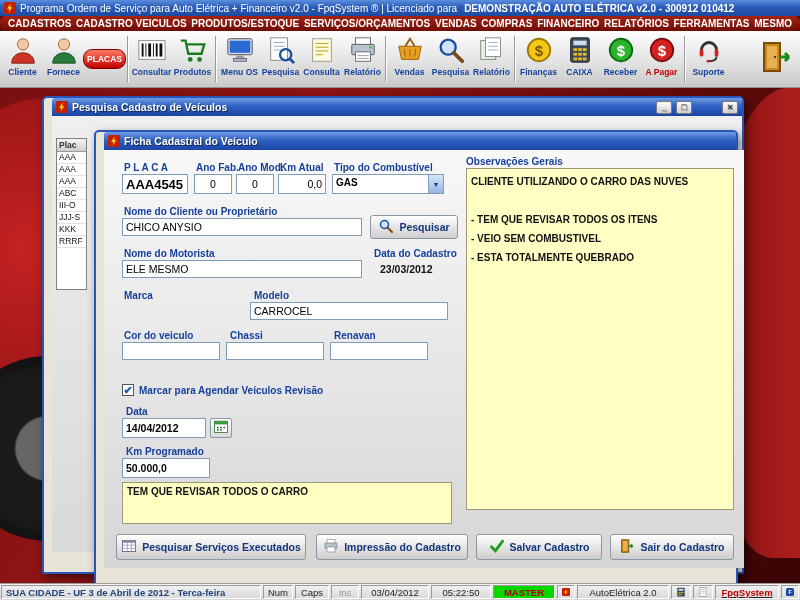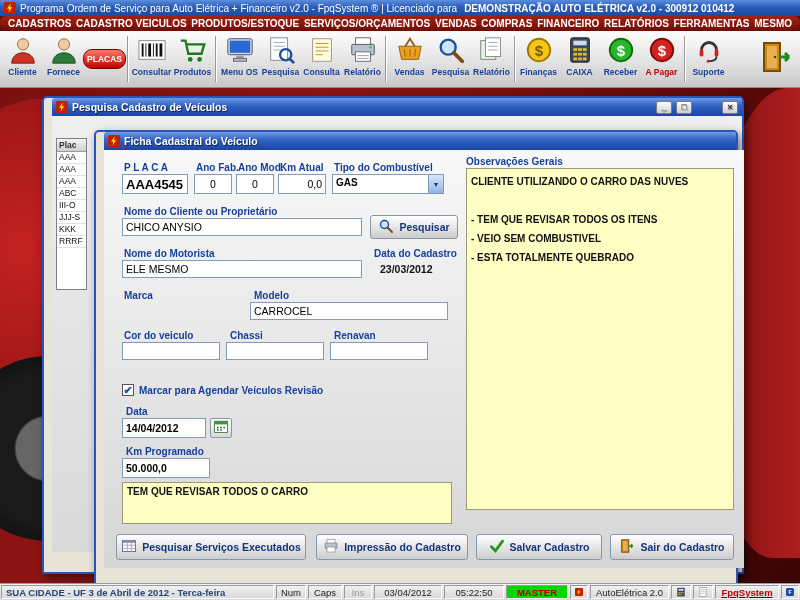--- a/index.html
+++ b/index.html
@@ -509,21 +509,21 @@
     <div class="sseg center dim" style="width:28px;">Ins</div>
     <div class="sseg center" style="width:68px;">03/04/2012</div>
     <div class="sseg center" style="width:60px;">05:22:50</div>
     <div class="sseg master" style="width:62px;">MASTER</div>
     <div class="sseg center" style="width:18px;">
         <svg viewBox="0 0 16 16">
           <rect width="16" height="16" rx="2" fill="#c22000"></rect>
           <path d="M9 2L4 9h3l-1 5 5-7H8z" fill="#ffe000"></path>
         </svg>
       </div>
-    <div class="sseg center" style="width:79px;">AutoElétrica 2.0</div>
+    <div class="sseg center" style="width:92px;">AutoElétrica 2.0</div>
     <div class="sseg center" style="width:20px;">
         <svg viewBox="0 0 16 16">
           <rect x="2" y="1" width="12" height="14" rx="1" fill="#3a4a5a"></rect>
           <rect x="4" y="3" width="8" height="3" fill="#cde"></rect>
           <rect x="4" y="8" width="2" height="2" fill="#e8b923"></rect>
           <rect x="7" y="8" width="2" height="2" fill="#e8b923"></rect>
           <rect x="10" y="8" width="2" height="2" fill="#e8b923"></rect>
           <rect x="4" y="11" width="2" height="2" fill="#e8b923"></rect>
           <rect x="7" y="11" width="2" height="2" fill="#e8b923"></rect>
         </svg>

